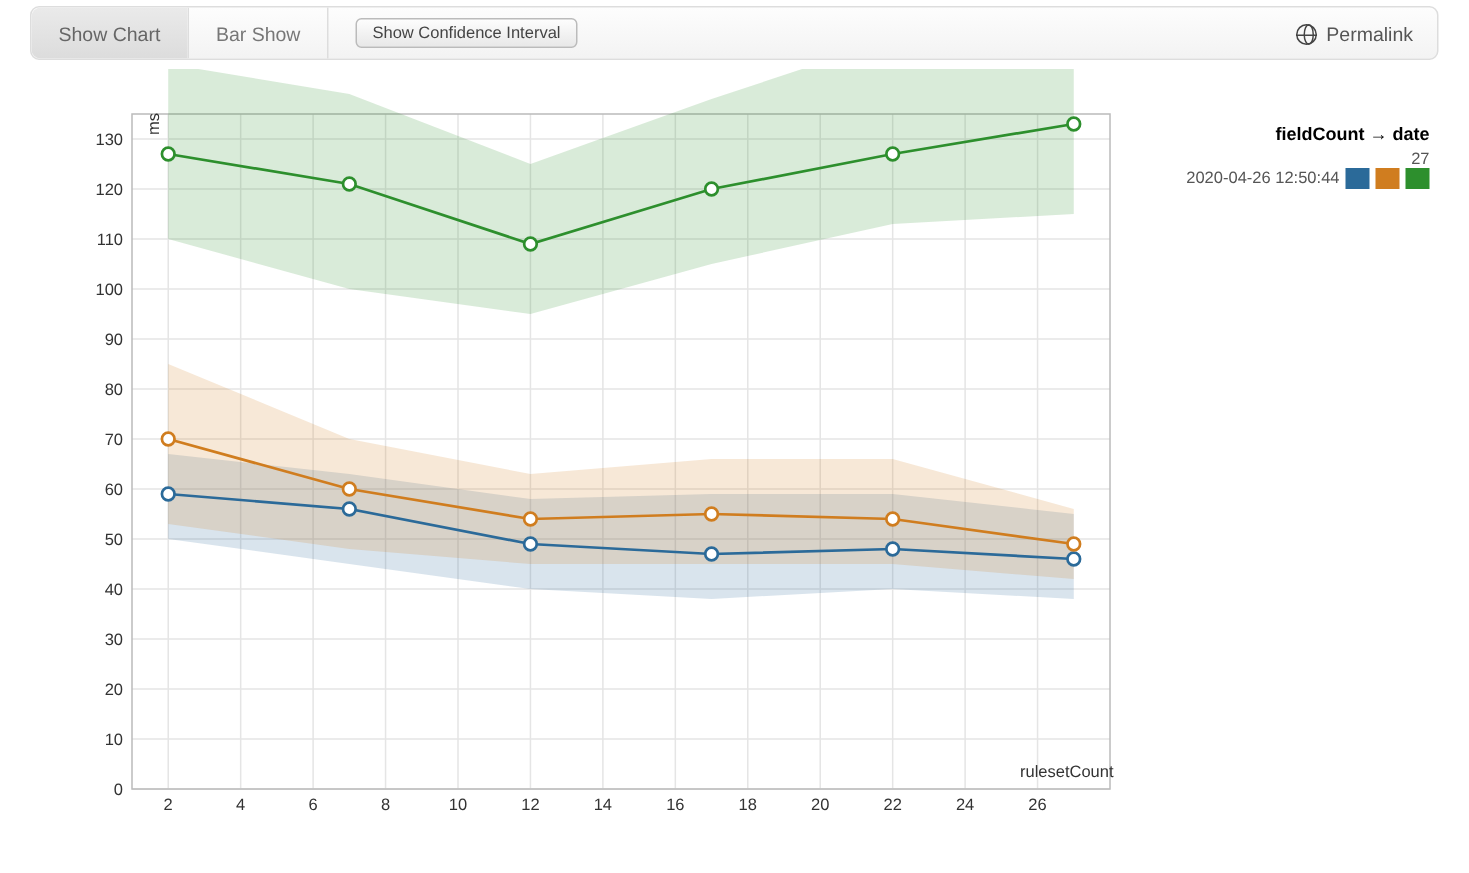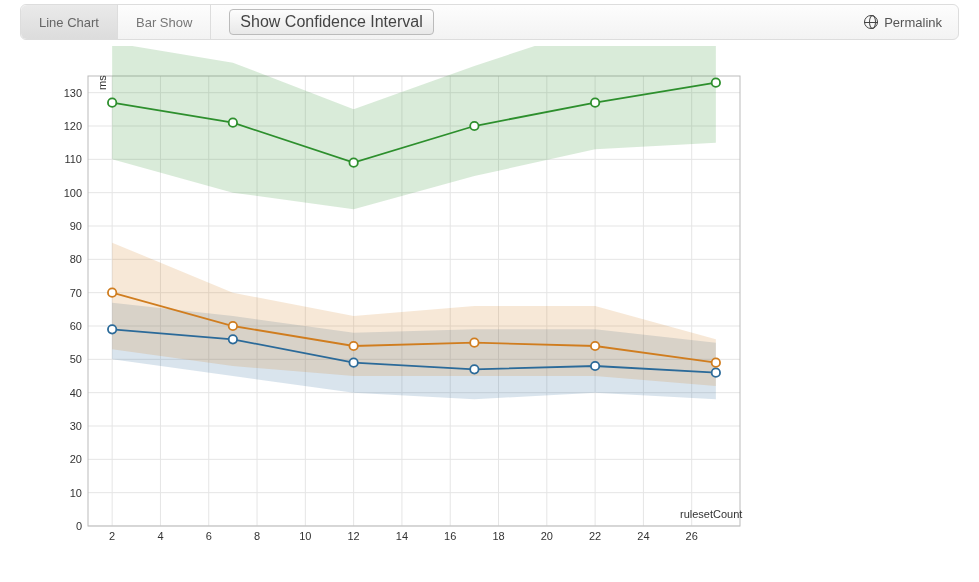--- a/index.html
+++ b/index.html
@@ -3,41 +3,41 @@
 <meta charset="utf-8">
 <style>
   html,body{margin:0;padding:0;background:#fff;font-family:Helvetica,Arial,sans-serif;font-size:13px;color:#555;}
   .wrap{width:979px;height:582px;position:relative;box-sizing:border-box;padding:0 20px;}
   .toolbar{display:flex;align-items:center;height:34px;margin-top:4px;
     border:1px solid #ddd;border-radius:6px;
     background:linear-gradient(#fdfdfd,#f3f3f3);}
   .tab{padding:0 18px;height:100%;display:flex;align-items:center;cursor:pointer;
     color:#777;border-right:1px solid #ddd;}
   .tab.active{background:linear-gradient(#eaeaea,#dcdcdc);color:#666;border-radius:6px 0 0 6px;}
-  .btn-ci{margin-left:18px;font-size:16px;padding:3px 10px;border:1px solid #bbb;
+  .btn-ci{margin-left:18px;font-size:11px;padding:3px 10px;border:1px solid #bbb;
     border-radius:4px;background:linear-gradient(#fdfdfd,#e8e8e8);color:#444;cursor:pointer;}
   .spacer{flex:1;}
-  .permalink{display:flex;align-items:flex-start;gap:6px;padding:0 16px;color:#555;cursor:pointer;}
+  .permalink{display:flex;align-items:flex-end;gap:6px;padding:0 16px;color:#555;cursor:pointer;}
   .globe{width:12px;height:12px;border:1.4px solid #444;border-radius:50%;position:relative;}
   .globe::before{content:"";position:absolute;left:50%;top:-1px;bottom:-1px;width:5px;margin-left:-2.5px;
     border:1.2px solid #444;border-radius:50%;}
   .globe::after{content:"";position:absolute;top:50%;left:-1px;right:-1px;border-top:1.2px solid #444;}
   .chart-area{position:relative;width:100%;height:520px;margin-top:6px;}
   .legend{position:absolute;right:6px;top:36px;font-size:11px;text-align:right;}
   .legend .title{font-weight:bold;font-size:12px;color:#000;margin-bottom:4px;}
   .legend .row{display:flex;align-items:center;justify-content:flex-end;gap:4px;margin-bottom:2px;}
   .sw{width:16px;height:14px;display:inline-block;}
   svg text{font-family:Helvetica,Arial,sans-serif;font-size:11px;fill:#333;}
 </style>
 </head>
 <body>
 <div class="wrap">
 
 <div class="toolbar">
-  <div class="tab active">Line Chart</div>
+  <div class="tab active">Show Chart</div>
   <div class="tab">Bar Show</div>
   <button class="btn-ci">Show Confidence Interval</button>
   <div class="spacer"></div>
   <div class="permalink">
     <span class="globe"></span>
     <span>Permalink</span>
   </div>
 </div>
 
 <div class="chart-area">
@@ -117,15 +117,25 @@
         <path d="M92.14814814814815,56.66666666666663 L212.88888888888889,76.66666666666669 L333.6296296296296,116.66666666666663 L454.3703703703703,80 L575.1111111111111,56.66666666666663 L695.8518518518518,36.666666666666686 " fill="none" stroke="#2d8f2d" stroke-width="1.8"></path>
         <circle cx="92.14814814814815" cy="56.66666666666663" r="4.2" fill="#fff" stroke="#2d8f2d" stroke-width="1.8"></circle>
         <circle cx="212.88888888888889" cy="76.66666666666669" r="4.2" fill="#fff" stroke="#2d8f2d" stroke-width="1.8"></circle>
         <circle cx="333.6296296296296" cy="116.66666666666663" r="4.2" fill="#fff" stroke="#2d8f2d" stroke-width="1.8"></circle>
         <circle cx="454.3703703703703" cy="80" r="4.2" fill="#fff" stroke="#2d8f2d" stroke-width="1.8"></circle>
         <circle cx="575.1111111111111" cy="56.66666666666663" r="4.2" fill="#fff" stroke="#2d8f2d" stroke-width="1.8"></circle>
         <circle cx="695.8518518518518" cy="36.666666666666686" r="4.2" fill="#fff" stroke="#2d8f2d" stroke-width="1.8"></circle>
         <text x="660" y="472" text-anchor="start">rulesetCount</text>
         <text x="86" y="44" transform="rotate(-90 86 44)">ms</text>
       </svg>
+  <div class="legend">
+    <div class="title">fieldCount → date</div>
+    <div>27</div>
+    <div class="row">
+      <span>2020-04-26 12:50:44</span>
+      <span class="sw" style="background:#2b6a99"></span>
+      <span class="sw" style="background:#d07d1f"></span>
+      <span class="sw" style="background:#2d8f2d"></span>
+    </div>
+  </div>
 </div>
 
 </div>
 
 </body></html>

